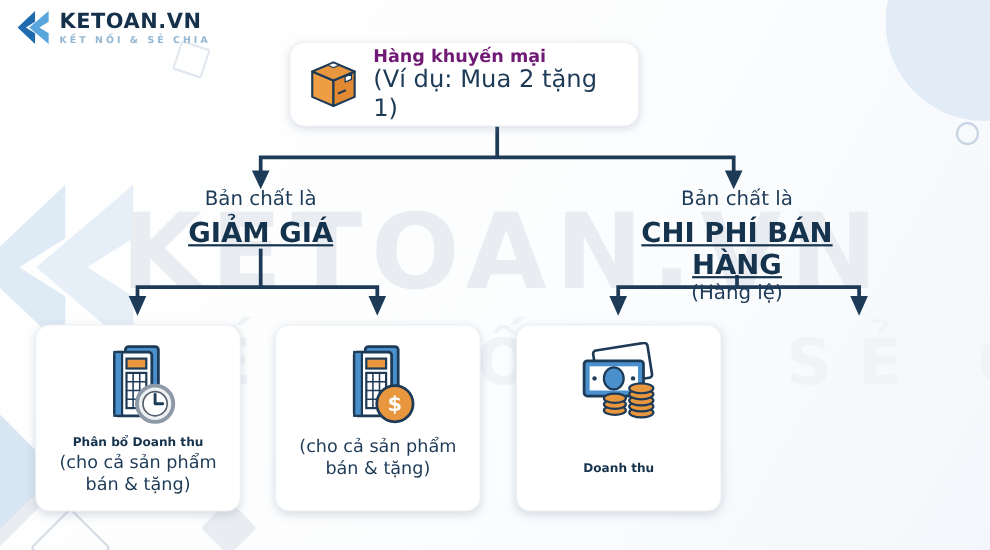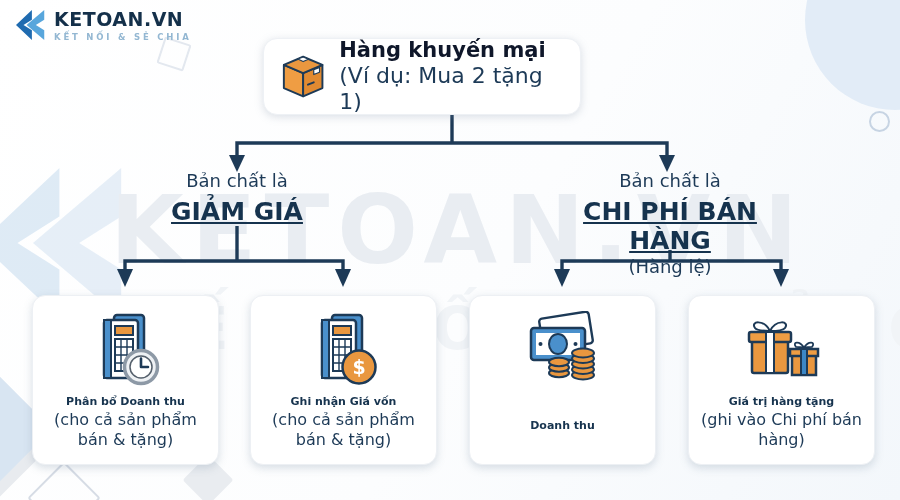--- a/index.html
+++ b/index.html
@@ -27,21 +27,21 @@
   .logo-tag { font-size:8.5px; font-weight:600; color:#93b7d2; letter-spacing:2.8px; margin-top:3px; }
   
   .connectors { position:absolute; left:0; top:0; z-index:1; pointer-events:none; }
   
   .root {
     position:absolute; left:263px; top:38px; width:318px; height:77px; z-index:2;
     background:#fff; border-radius:14px; border:1px solid #eef1f5;
     box-shadow:0 2px 8px rgba(130,145,165,.28);
     display:flex; align-items:center; gap:13px; padding:0 16px; box-sizing:border-box;
   }
-  .root-title { font-size:21px; font-weight:800; color:#0f172a; line-height:1.2; }
+  .root-title { font-size:16px; font-weight:800; color:#701a75; line-height:1.2; }
   .root-sub { font-size:22px; color:#1d3a57; line-height:1.2; }
   
   .branch { position:absolute; top:170px; text-align:center; z-index:2; }
   .branch-left { left:132px; width:210px; }
   .branch-right { left:540px; width:260px; }
   .branch-prefix { font-size:18px; color:#1d3a57; }
   .branch-title { font-size:25px; font-weight:800; color:#16334e; margin-top:6px;text-decoration:underline; }
   .branch-note { font-size:18px; color:#1d3a57; margin-top:1px; }
   
   .card {
@@ -155,21 +155,20 @@
         <rect x="30" y="4" width="30" height="58" rx="3" fill="#4a90cc" stroke="#1d3a57" stroke-width="2.5"></rect>
         <rect x="20" y="9" width="34" height="58" rx="3" fill="#ffffff" stroke="#1d3a57" stroke-width="2.5"></rect>
         <rect x="20" y="9" width="7" height="58" fill="#4a90cc" stroke="#1d3a57" stroke-width="2"></rect>
         <rect x="31" y="15" width="18" height="9" fill="#e9973f" stroke="#1d3a57" stroke-width="2"></rect>
         <rect x="31" y="28" width="18" height="32" fill="#ffffff" stroke="#1d3a57" stroke-width="2"></rect>
         <path d="M31,36 H49 M31,44 H49 M31,52 H49 M37,28 V60 M43,28 V60" stroke="#1d3a57" stroke-width="1.4"></path>
         <circle cx="57" cy="56" r="16.5" fill="#e9973f" stroke="#1d3a57" stroke-width="2.5"></circle>
         <text x="57" y="63" font-size="19" font-weight="bold" fill="#ffffff" text-anchor="middle" font-family="DejaVu Sans, sans-serif">$</text>
       </svg>
     </div>
-    <div class="card-title">Ghi nhận Giá vốn</div>
     <div class="card-sub">(cho cả sản phẩm bán &amp; tặng)</div>
   </div>
 
   <div class="card card3">
     <div class="icon-wrap">
       <svg width="84" height="80" viewBox="0 0 84 80">
         <rect x="20" y="4" width="50" height="32" rx="3" transform="rotate(-9 45 20)" fill="#ffffff" stroke="#1d3a57" stroke-width="2.4"></rect>
         <rect x="10" y="17" width="54" height="32" rx="3" fill="#4a90cc" stroke="#1d3a57" stroke-width="2.5"></rect>
         <rect x="15" y="22" width="44" height="22" fill="#ffffff"></rect>
         <ellipse cx="37" cy="33" rx="9" ry="10" fill="#4a90cc" stroke="#1d3a57" stroke-width="2"></ellipse>
@@ -183,32 +182,14 @@
           <ellipse cx="62" cy="42" rx="11" ry="4.5"></ellipse>
           <ellipse cx="38" cy="62" rx="10" ry="4.2"></ellipse>
           <ellipse cx="38" cy="56.5" rx="10" ry="4.2"></ellipse>
           <ellipse cx="38" cy="51" rx="10" ry="4.2"></ellipse>
         </g>
       </svg>
     </div>
     <div class="card-title">Doanh thu</div>
   </div>
 
-  <div class="card card4">
-    <div class="icon-wrap">
-      <svg width="84" height="80" viewBox="0 0 84 80">
-        <path d="M30,20 C24,8 10,10 15,17 C17,20 24,20 30,20 Z" fill="#ffffff" stroke="#1d3a57" stroke-width="2"></path>
-        <path d="M30,20 C36,8 50,10 45,17 C43,20 36,20 30,20 Z" fill="#ffffff" stroke="#1d3a57" stroke-width="2"></path>
-        <rect x="12" y="30" width="36" height="32" rx="2" fill="#e9973f" stroke="#1d3a57" stroke-width="2.5"></rect>
-        <rect x="9" y="21" width="42" height="10" rx="2" fill="#ef9d43" stroke="#1d3a57" stroke-width="2.5"></rect>
-        <rect x="26" y="21" width="8" height="41" fill="#ffffff" stroke="#1d3a57" stroke-width="2"></rect>
-        <path d="M64,36.5 C59,29 52,31 56,36 Z" fill="#ffffff" stroke="#1d3a57" stroke-width="1.8"></path>
-        <path d="M64,36.5 C69,29 76,31 72,36 Z" fill="#ffffff" stroke="#1d3a57" stroke-width="1.8"></path>
-        <rect x="52" y="44" width="24" height="20" fill="#e9973f" stroke="#1d3a57" stroke-width="2.5"></rect>
-        <rect x="50" y="38" width="28" height="7" fill="#ef9d43" stroke="#1d3a57" stroke-width="2.5"></rect>
-        <rect x="61" y="38" width="6" height="26" fill="#3b87c6" stroke="#1d3a57" stroke-width="2"></rect>
-      </svg>
-    </div>
-    <div class="card-title">Giá trị hàng tặng</div>
-    <div class="card-sub">(ghi vào Chi phí bán hàng)</div>
-  </div>
 
 </div>
 
 </body></html>

